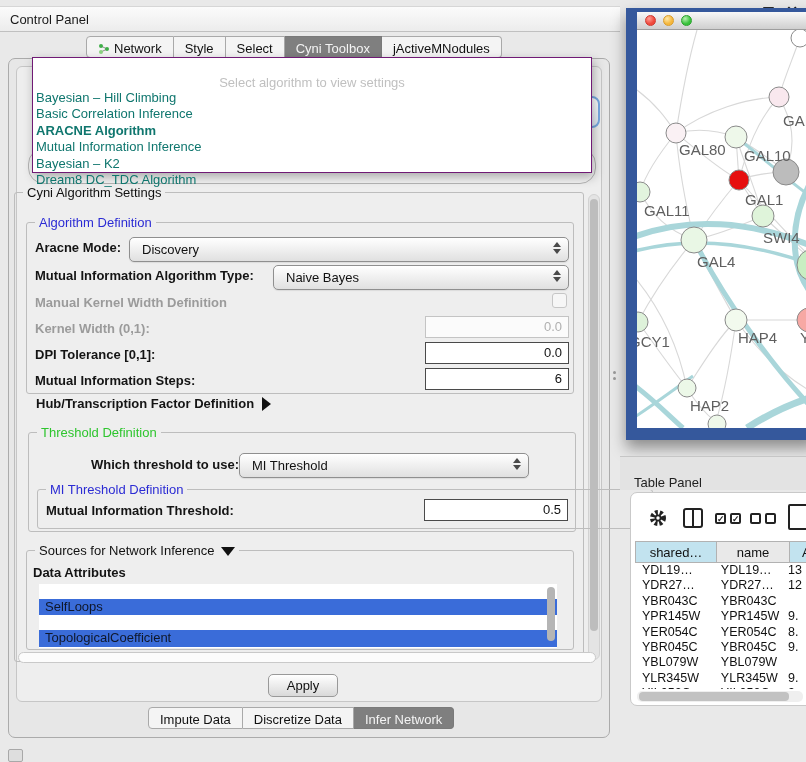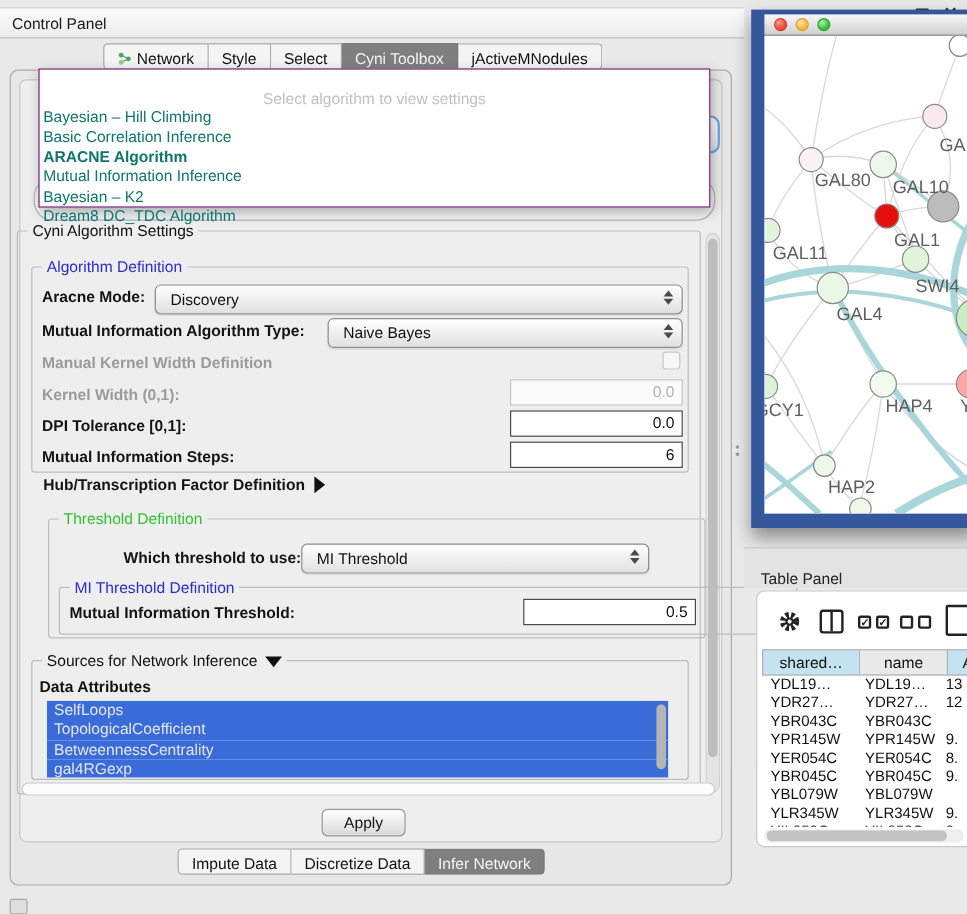--- a/index.html
+++ b/index.html
@@ -65,21 +65,21 @@
   .tri-down-big { display:inline-block; width:0; height:0; border-left:7px solid transparent; border-right:7px solid transparent; border-top:9px solid #111; vertical-align:-1px; margin-left:6px; }
   .field {
     position:absolute; width:144px; height:22px; border:1px solid #4a4a4a; background:#fff;
     text-align:right; padding:0 6px; line-height:20px;
   }
   .field.dis { border-color:#c4c4c4; background:#fbfbfb; color:#b0b0b0; }
   .checkbox { position:absolute; width:15px; height:15px; border:1px solid #c6c6c6; border-radius:3px; background:#f6f6f6; }
   .vscroll { position:absolute; left:588px; top:194px; width:12px; height:466px; background:#e4e4e4; border:1px solid #d2d2d2; border-radius:6px; }
   .vscroll .thumb { position:absolute; left:1px; top:4px; width:8px; height:432px; background:#bdbdbd; border-radius:5px; }
   .attr-list { position:absolute; background:#fff; overflow:hidden; }
-  .attr-list .li { height:16.4px; line-height:16.4px; padding-left:6px; background:#3a6cd9; color:#e5e5e5; white-space:nowrap; }
+  .attr-list .li { height:16.4px; line-height:16.4px; padding-left:6px; background:#3a6cd9; color:#0f172a; white-space:nowrap;margin-top:15px; }
   .list-thumb { position:absolute; right:2px; top:3px; width:8px; height:54px; background:#b5b5b5; border-radius:4px; }
   .hscroll-capsule { position:absolute; left:18px; top:652px; width:578px; height:11px; border:1px solid #c9c9c9; border-radius:6px; background:#fcfcfc; }
   .apply-btn {
     position:absolute; left:268px; top:674px; width:70px; height:23px;
     border:1px solid #999; border-radius:5px; background:linear-gradient(#ffffff,#d9d9d9);
     text-align:center; line-height:21px;
   }
   .net-tab-icon { width:12px; height:12px; display:inline-block; }
   .mini-icon { position:absolute; left:8px; top:749px; width:15px; height:13px; background:#dedede; border:1px solid #a8a8a8; border-radius:2px; }
   .splitter-dots { position:absolute; left:613px; top:371px; width:4px; }
@@ -218,21 +218,21 @@
     <div class="field" style="left:398px; top:119px;">0.0</div>
 
     <span class="lbl" style="left:8px; top:150px;">Mutual Information Steps:</span>
     <div class="field" style="left:398px; top:145px;">6</div>
   </div>
 
   <span class="lbl" style="left:36px; top:396px;">
     <span>Hub/Transcription Factor Definition</span><i class="tri-right"></i>
   </span>
 
-  <div class="groupbox" style="left:40px; top:432px; width:548px; height:100px;">
+  <div class="groupbox" style="left:28px; top:432px; width:548px; height:100px;">
     <span class="gb-title t-green">Threshold Definition</span>
 
     <span class="lbl" style="left:62px; top:24px;">Which threshold to use:</span>
     <div class="combo" style="left:210px; top:20px; width:290px;">
       <span>MI Threshold</span>
       <span class="arrows">
           <i class="tri-up"></i>
           <i class="tri-dn"></i>
         </span>
     </div>

